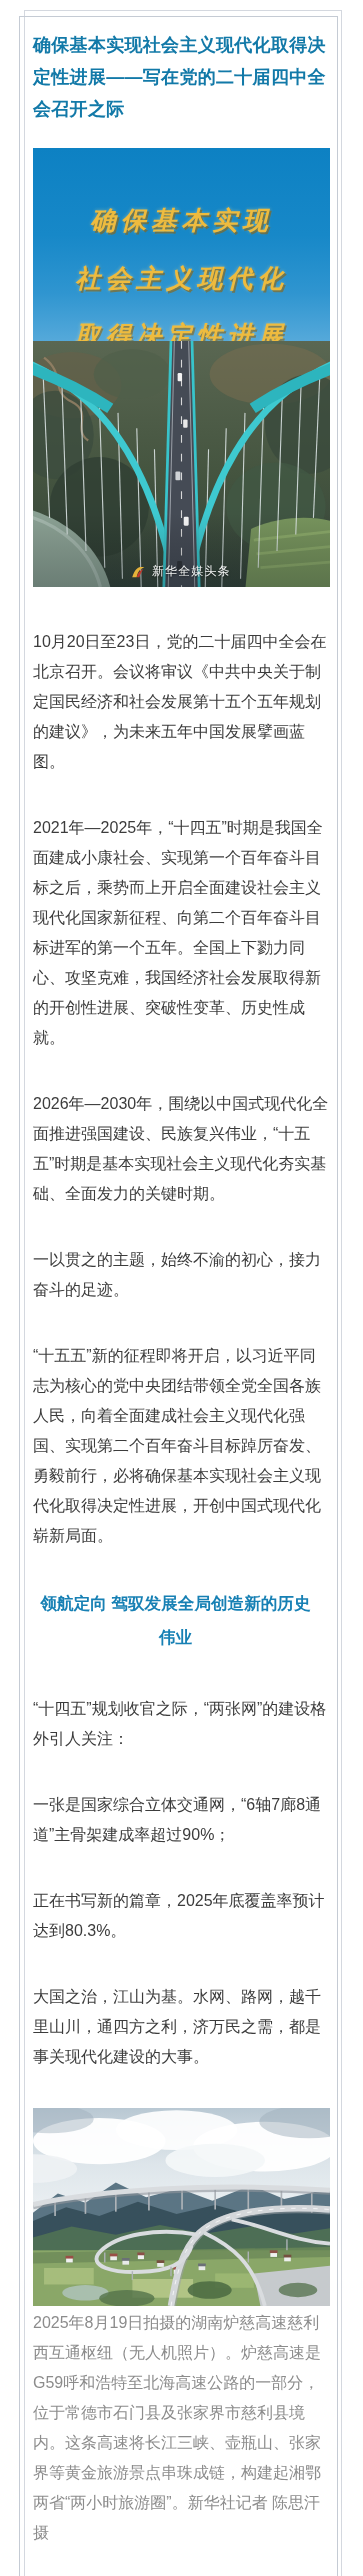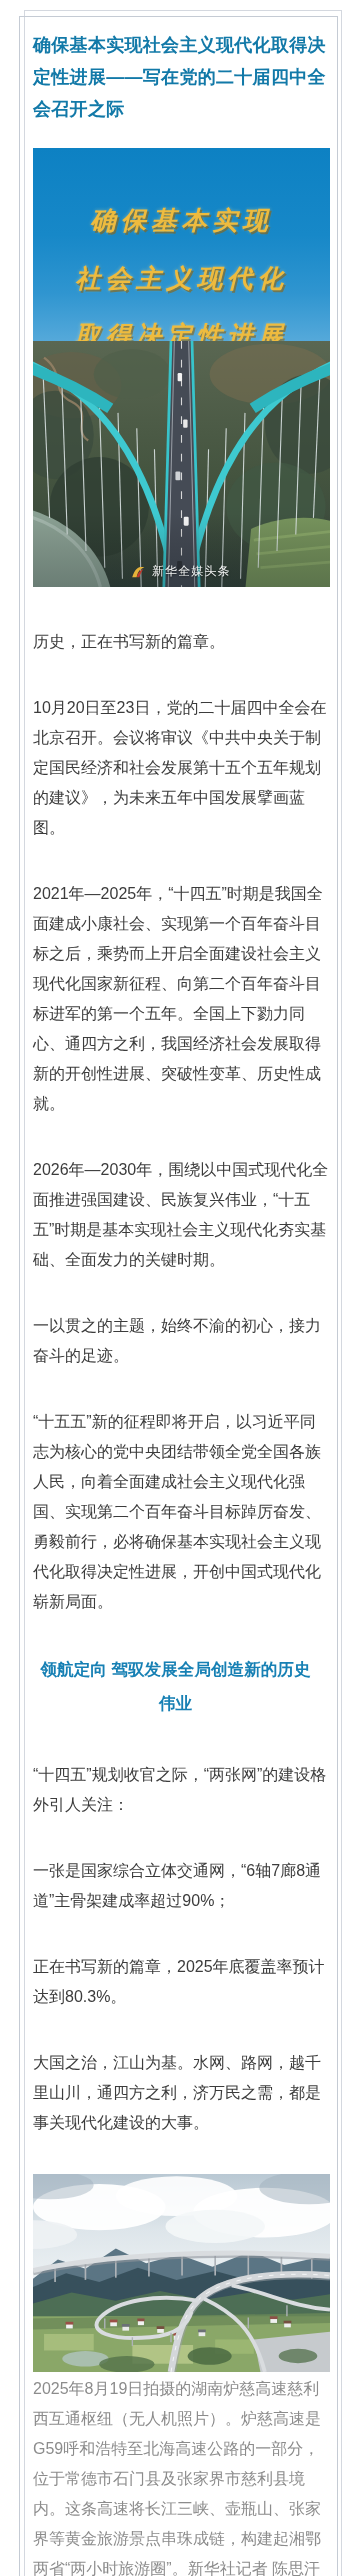--- a/index.html
+++ b/index.html
@@ -128,23 +128,22 @@
         <div class="watermark">
           <svg viewBox="0 0 30 30">
             <path d="M4,24 C10,6 16,4 26,6 C18,9 14,14 12,24 Z" fill="#e6b23a"></path>
             <path d="M12,24 C14,17 17,12 24,9 C20,16 18,20 17,24 Z" fill="#c0392b"></path>
           </svg>
           <span>新华全媒头条</span>
         </div>
       </div>
     </figure>
 
-    <p>历史，正在书写新的篇章。</p>
     <p>10月20日至23日，党的二十届四中全会在北京召开。会议将审议《中共中央关于制定国民经济和社会发展第十五个五年规划的建议》，为未来五年中国发展擘画蓝图。</p>
-    <p>2021年—2025年，“十四五”时期是我国全面建成小康社会、实现第一个百年奋斗目标之后，乘势而上开启全面建设社会主义现代化国家新征程、向第二个百年奋斗目标进军的第一个五年。全国上下勠力同心、通四方之利，我国经济社会发展取得新的开创性进展、突破性变革、历史性成就。</p>
+    <p>2021年—2025年，“十四五”时期是我国全面建成小康社会、实现第一个百年奋斗目标之后，乘势而上开启全面建设社会主义现代化国家新征程、向第二个百年奋斗目标进军的第一个五年。全国上下勠力同心、攻坚克难，我国经济社会发展取得新的开创性进展、突破性变革、历史性成就。</p>
     <p>2026年—2030年，围绕以中国式现代化全面推进强国建设、民族复兴伟业，“十五五”时期是基本实现社会主义现代化夯实基础、全面发力的关键时期。</p>
     <p>一以贯之的主题，始终不渝的初心，接力奋斗的足迹。</p>
     <p>“十五五”新的征程即将开启，以习近平同志为核心的党中央团结带领全党全国各族人民，向着全面建成社会主义现代化强国、实现第二个百年奋斗目标踔厉奋发、勇毅前行，必将确保基本实现社会主义现代化取得决定性进展，开创中国式现代化崭新局面。</p>
 
     <h2>领航定向 驾驭发展全局创造新的历史伟业</h2>
 
     <p>“十四五”规划收官之际，“两张网”的建设格外引人关注：</p>
     <p>一张是国家综合立体交通网，“6轴7廊8通道”主骨架建成率超过90%；</p>
     <p>正在书写新的篇章，2025年底覆盖率预计达到80.3%。</p>
     <p>大国之治，江山为基。水网、路网，越千里山川，通四方之利，济万民之需，都是事关现代化建设的大事。</p>

